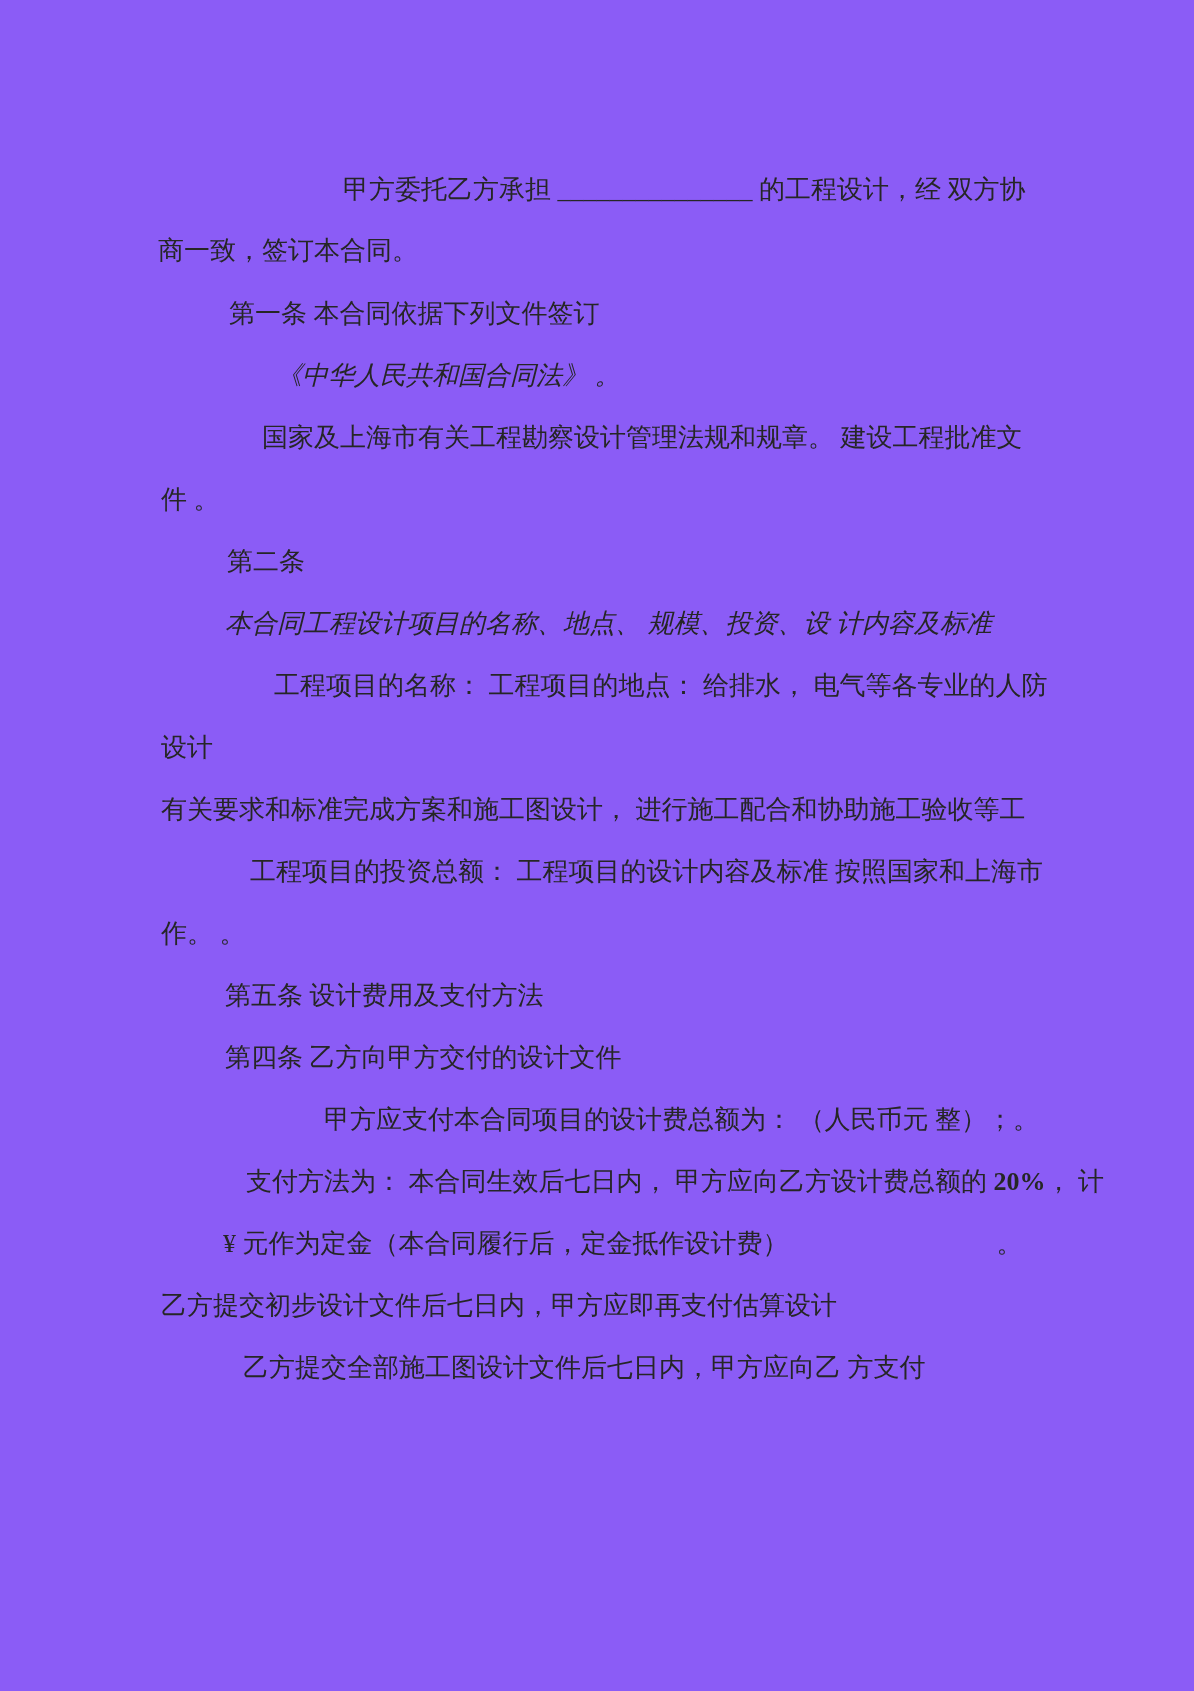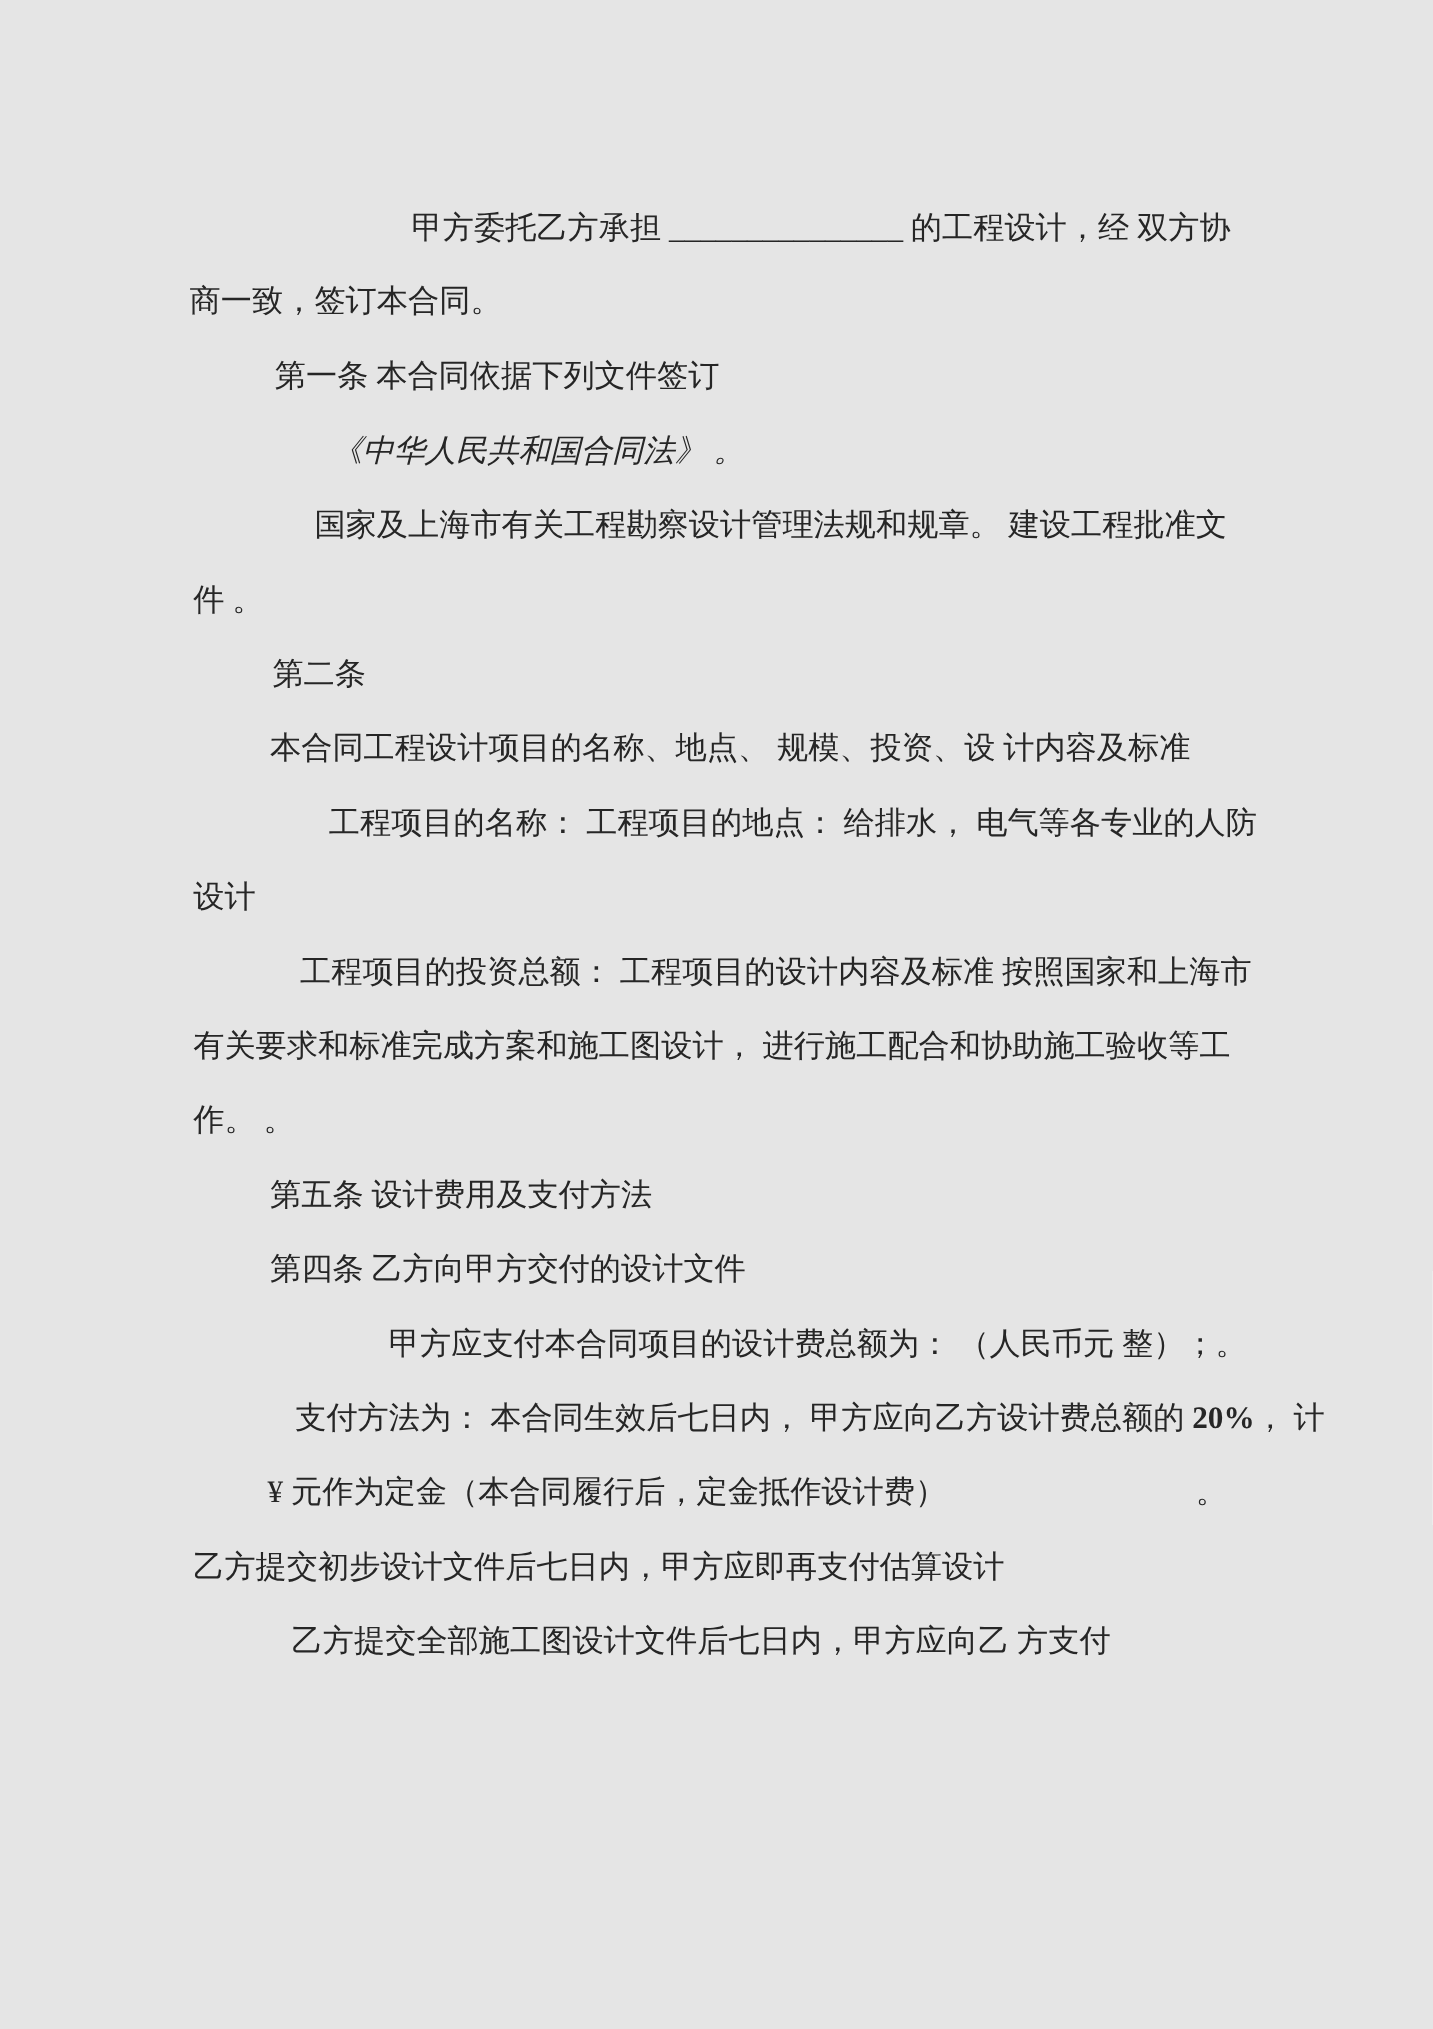--- a/index.html
+++ b/index.html
@@ -10,21 +10,21 @@
   body {
     width: 1194px;
     height: 1691px;
     overflow: hidden;
     font-family: "Liberation Serif", "DejaVu Serif", serif;
   }
   .page {
     box-sizing: border-box;
     width: 1194px;
     height: 1691px;
-    background: #e5e5e5;
+    background: #8b5cf6;
     padding-top: 159px;
     padding-left: 158px;
     padding-right: 90px;
     color: #262626;
   }
   .line {
     height: 62px;
     line-height: 62px;
     font-size: 26px;
     white-space: pre;
@@ -43,25 +43,25 @@
 
 <div class="page">
   <div>
       <div class="line" style="padding-left: 185px;"><span>甲方委托乙方承担 </span><span class="blank">_______________</span><span> 的工程设计，经 双方协</span></div>
       <div class="line" style="padding-left: 0px; font-family: Liberation Mono, monospace;"><span>商一致，签订本合同。</span></div>
       <div class="line" style="padding-left: 71px;"><span>第一条 本合同依据下列文件签订</span></div>
       <div class="line" style="padding-left: 118px; font-style: italic;"><span>《中华人民共和国合同法》 。</span></div>
       <div class="line" style="padding-left: 104px;"><span>国家及上海市有关工程勘察设计管理法规和规章。 建设工程批准文</span></div>
       <div class="line" style="padding-left: 3px;"><span>件 。</span></div>
       <div class="line" style="padding-left: 69px;"><span>第二条</span></div>
-      <div class="line" style="padding-left: 67px;"><span>本合同工程设计项目的名称、地点、 规模、投资、设 计内容及标准</span></div>
+      <div class="line" style="padding-left: 67px; font-style: italic;"><span>本合同工程设计项目的名称、地点、 规模、投资、设 计内容及标准</span></div>
       <div class="line" style="padding-left: 116px;"><span>工程项目的名称： 工程项目的地点： 给排水， 电气等各专业的人防</span></div>
       <div class="line" style="padding-left: 3px;"><span>设计</span></div>
+      <div class="line" style="padding-left: 3px;"><span>有关要求和标准完成方案和施工图设计， 进行施工配合和协助施工验收等工</span></div>
       <div class="line" style="padding-left: 92px;"><span>工程项目的投资总额： 工程项目的设计内容及标准 按照国家和上海市</span></div>
-      <div class="line" style="padding-left: 3px;"><span>有关要求和标准完成方案和施工图设计， 进行施工配合和协助施工验收等工</span></div>
       <div class="line" style="padding-left: 3px;"><span>作。 。</span></div>
       <div class="line" style="padding-left: 67px;"><span>第五条 设计费用及支付方法</span></div>
       <div class="line" style="padding-left: 67px;"><span>第四条 乙方向甲方交付的设计文件</span></div>
       <div class="line" style="padding-left: 101px; text-align: center;"><span>甲方应支付本合同项目的设计费总额为： （人民币元 整）；。</span></div>
       <div class="line" style="padding-left: 49px; text-align: right;"><span>支付方法为： 本合同生效后七日内， 甲方应向乙方设计费总额的 </span><span class="bold">20%</span><span>， 计</span></div>
       <div class="line" style="padding-left: 65px;"><span>¥ 元作为定金（本合同履行后，定金抵作设计费）</span><span>　　　　　　　　</span><span>。</span></div>
       <div class="line" style="padding-left: 3px;"><span>乙方提交初步设计文件后七日内，甲方应即再支付估算设计</span></div>
       <div class="line" style="padding-left: 85px;"><span>乙方提交全部施工图设计文件后七日内，甲方应向乙 方支付</span></div>
     </div>
 </div>

